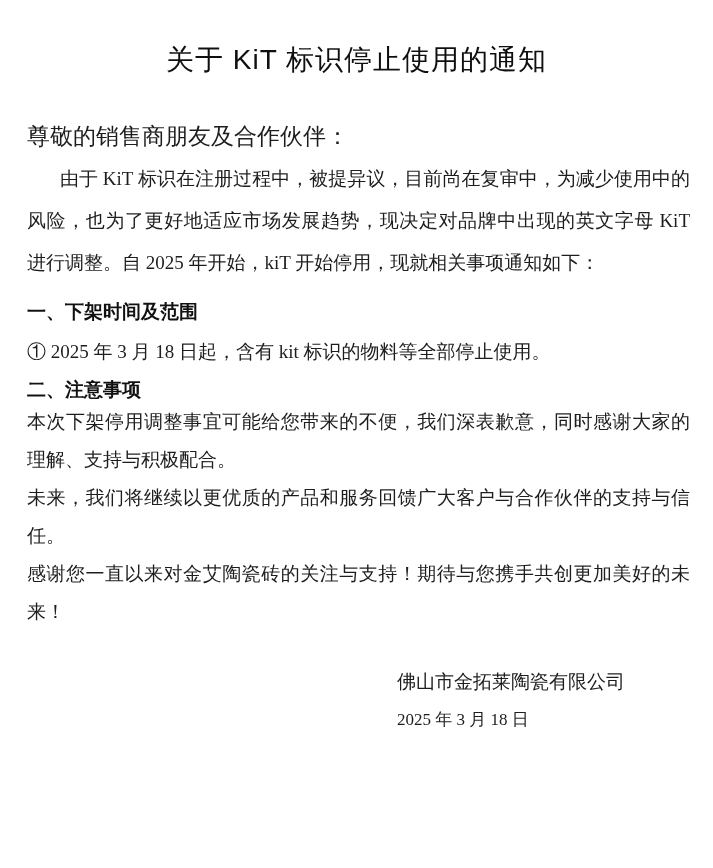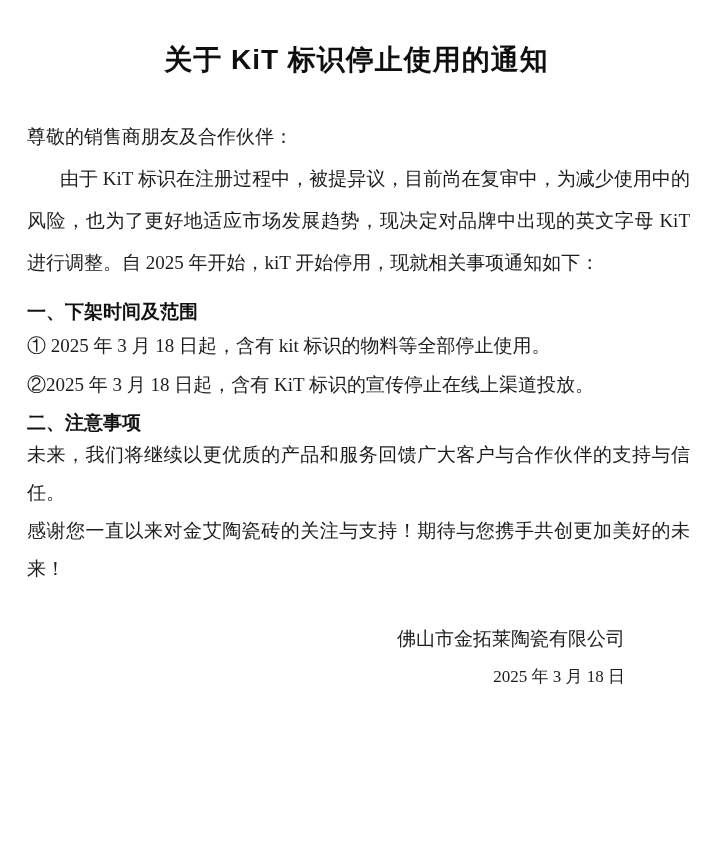--- a/index.html
+++ b/index.html
@@ -16,30 +16,30 @@
     position: relative;
   }
   .page {
     position: relative;
     width: 713px;
     height: 868px;
     background: #ffffff;
   }
   .doc-title {
     font-family: "Liberation Sans", "DejaVu Sans", sans-serif;
-    font-weight: bold;
+    font-weight: normal;
     font-size: 28px;
     line-height: 36px;
     text-align: center;
     color: #0f0f0f;
     margin: 42px 0 0 0;
     letter-spacing: 1px;
   }
   .salutation {
-    font-size: 19px;
+    font-size: 23px;
     line-height: 26px;
     margin: 46px 23px 0 27px;
   }
   .intro {
     font-size: 19px;
     line-height: 42px;
     text-align: justify;
     text-indent: 33px;
     margin: 8px 23px 0 27px;
   }
@@ -50,38 +50,38 @@
     line-height: 26px;
     color: #111;
     margin: 15px 23px 0 27px;
   }
   .sec-heading.second {
     margin-top: 12px;
   }
   .list-item {
     font-size: 19px;
     line-height: 26px;
-    margin: 8px 23px 0 27px;
+    margin: 14px 23px 0 27px;
   }
   .list-item.second {
     margin-top: 13px;
   }
   .note {
     font-size: 19px;
     line-height: 38px;
     text-align: justify;
     margin: 2px 23px 0 27px;
   }
   .note.tight {
     margin-top: 0;
   }
   .signature {
     width: fit-content;
     margin: 38px 88px 0 auto;
-    text-align: right;
+    text-align: left;
   }
   .signature .company {
     font-size: 19px;
     line-height: 26px;
     margin: 0;
   }
   .signature .date {
     font-size: 17px;
     line-height: 26px;
     margin: 12px 0 0 0;
@@ -95,25 +95,25 @@
   <h1 class="doc-title">关于 KiT 标识停止使用的通知</h1>
 
   <p class="salutation">尊敬的销售商朋友及合作伙伴：</p>
 
   <p class="intro">由于 KiT 标识在注册过程中，被提异议，目前尚在复审中，为减少使用中的风险，也为了更好地适应市场发展趋势，现决定对品牌中出现的英文字母 KiT 进行调整。自 2025 年开始，kiT 开始停用，现就相关事项通知如下：</p>
 
   <h2 class="sec-heading">一、下架时间及范围</h2>
 
   <p class="list-item">① 2025 年 3 月 18 日起，含有 kit 标识的物料等全部停止使用。</p>
 
-  <p class="list-item second">②2025 年 3 月 18 日起，含有 KiT 标识的宣传停止在线上渠道投放。</p>
 
   <h2 class="sec-heading second">二、注意事项</h2>
 
 
+  <p class="note tight">本次下架停用调整事宜可能给您带来的不便，我们深表歉意，同时感谢大家的理解、支持与积极配合。</p>
 
   <p class="note tight">未来，我们将继续以更优质的产品和服务回馈广大客户与合作伙伴的支持与信任。</p>
 
   <p class="note tight">感谢您一直以来对金艾陶瓷砖的关注与支持！期待与您携手共创更加美好的未来！</p>
 
   <div class="signature">
     <p class="company">佛山市金拓莱陶瓷有限公司</p>
     <p class="date">2025 年 3 月 18 日</p>
   </div>
 

